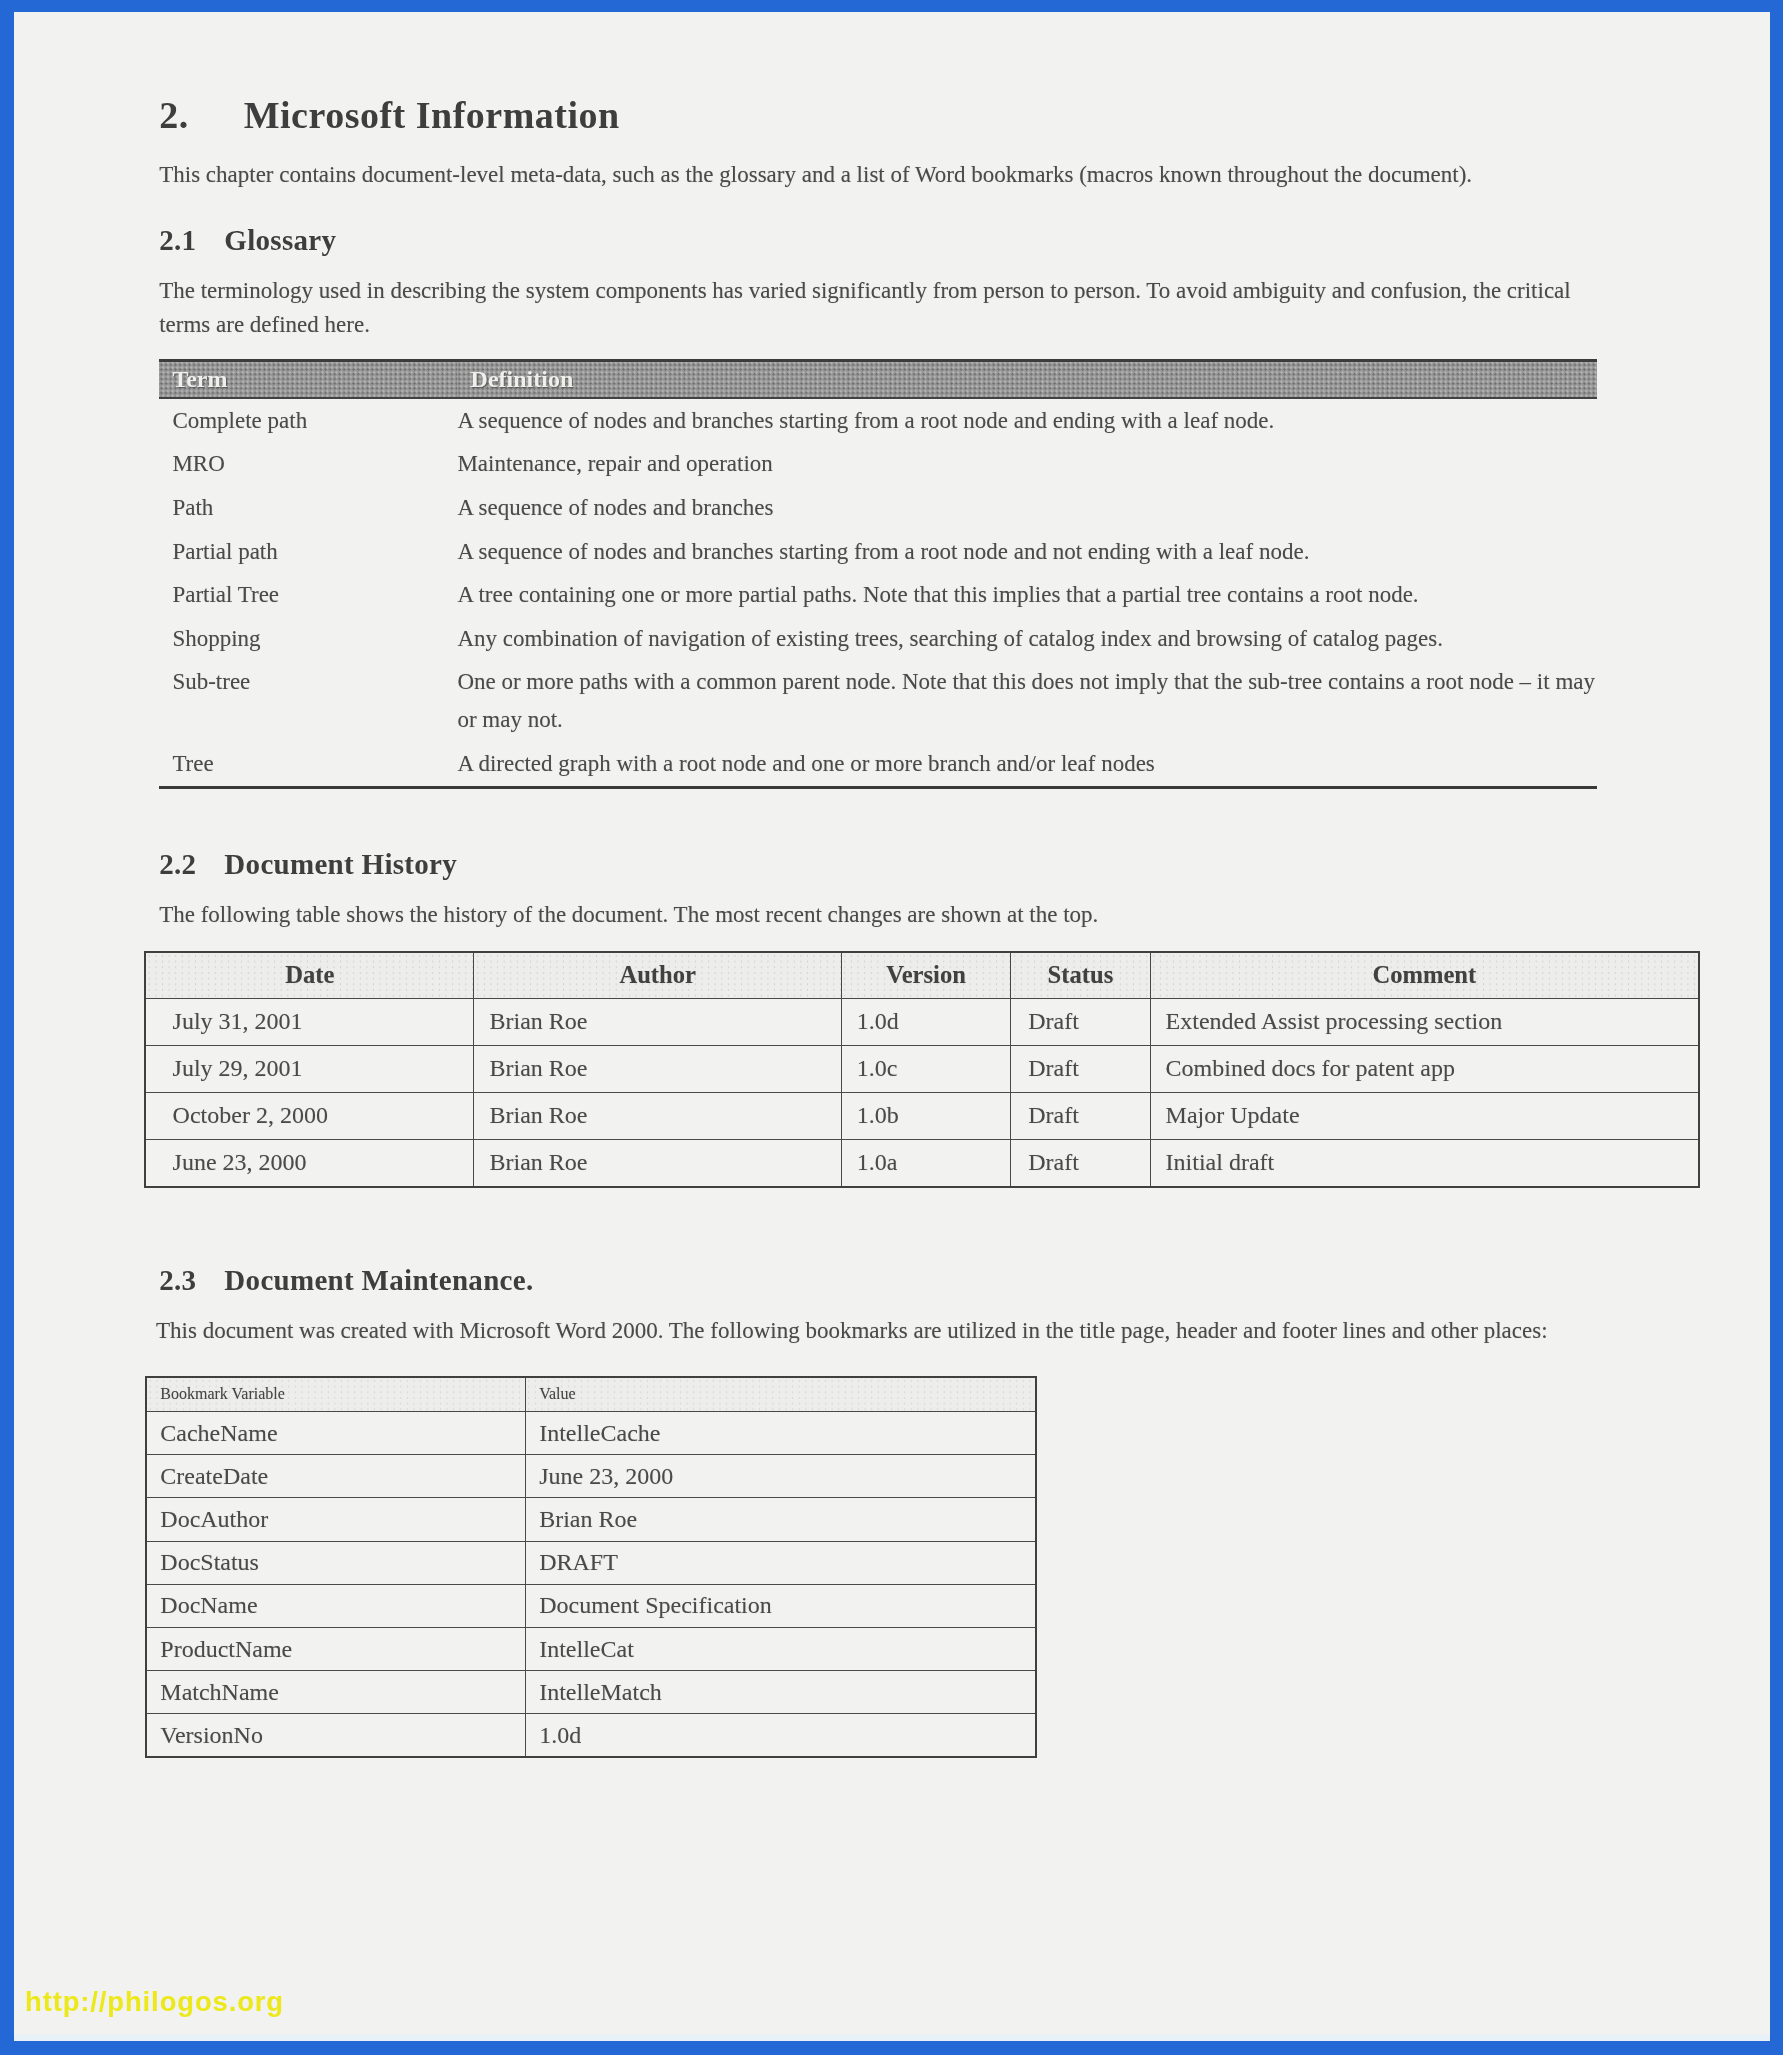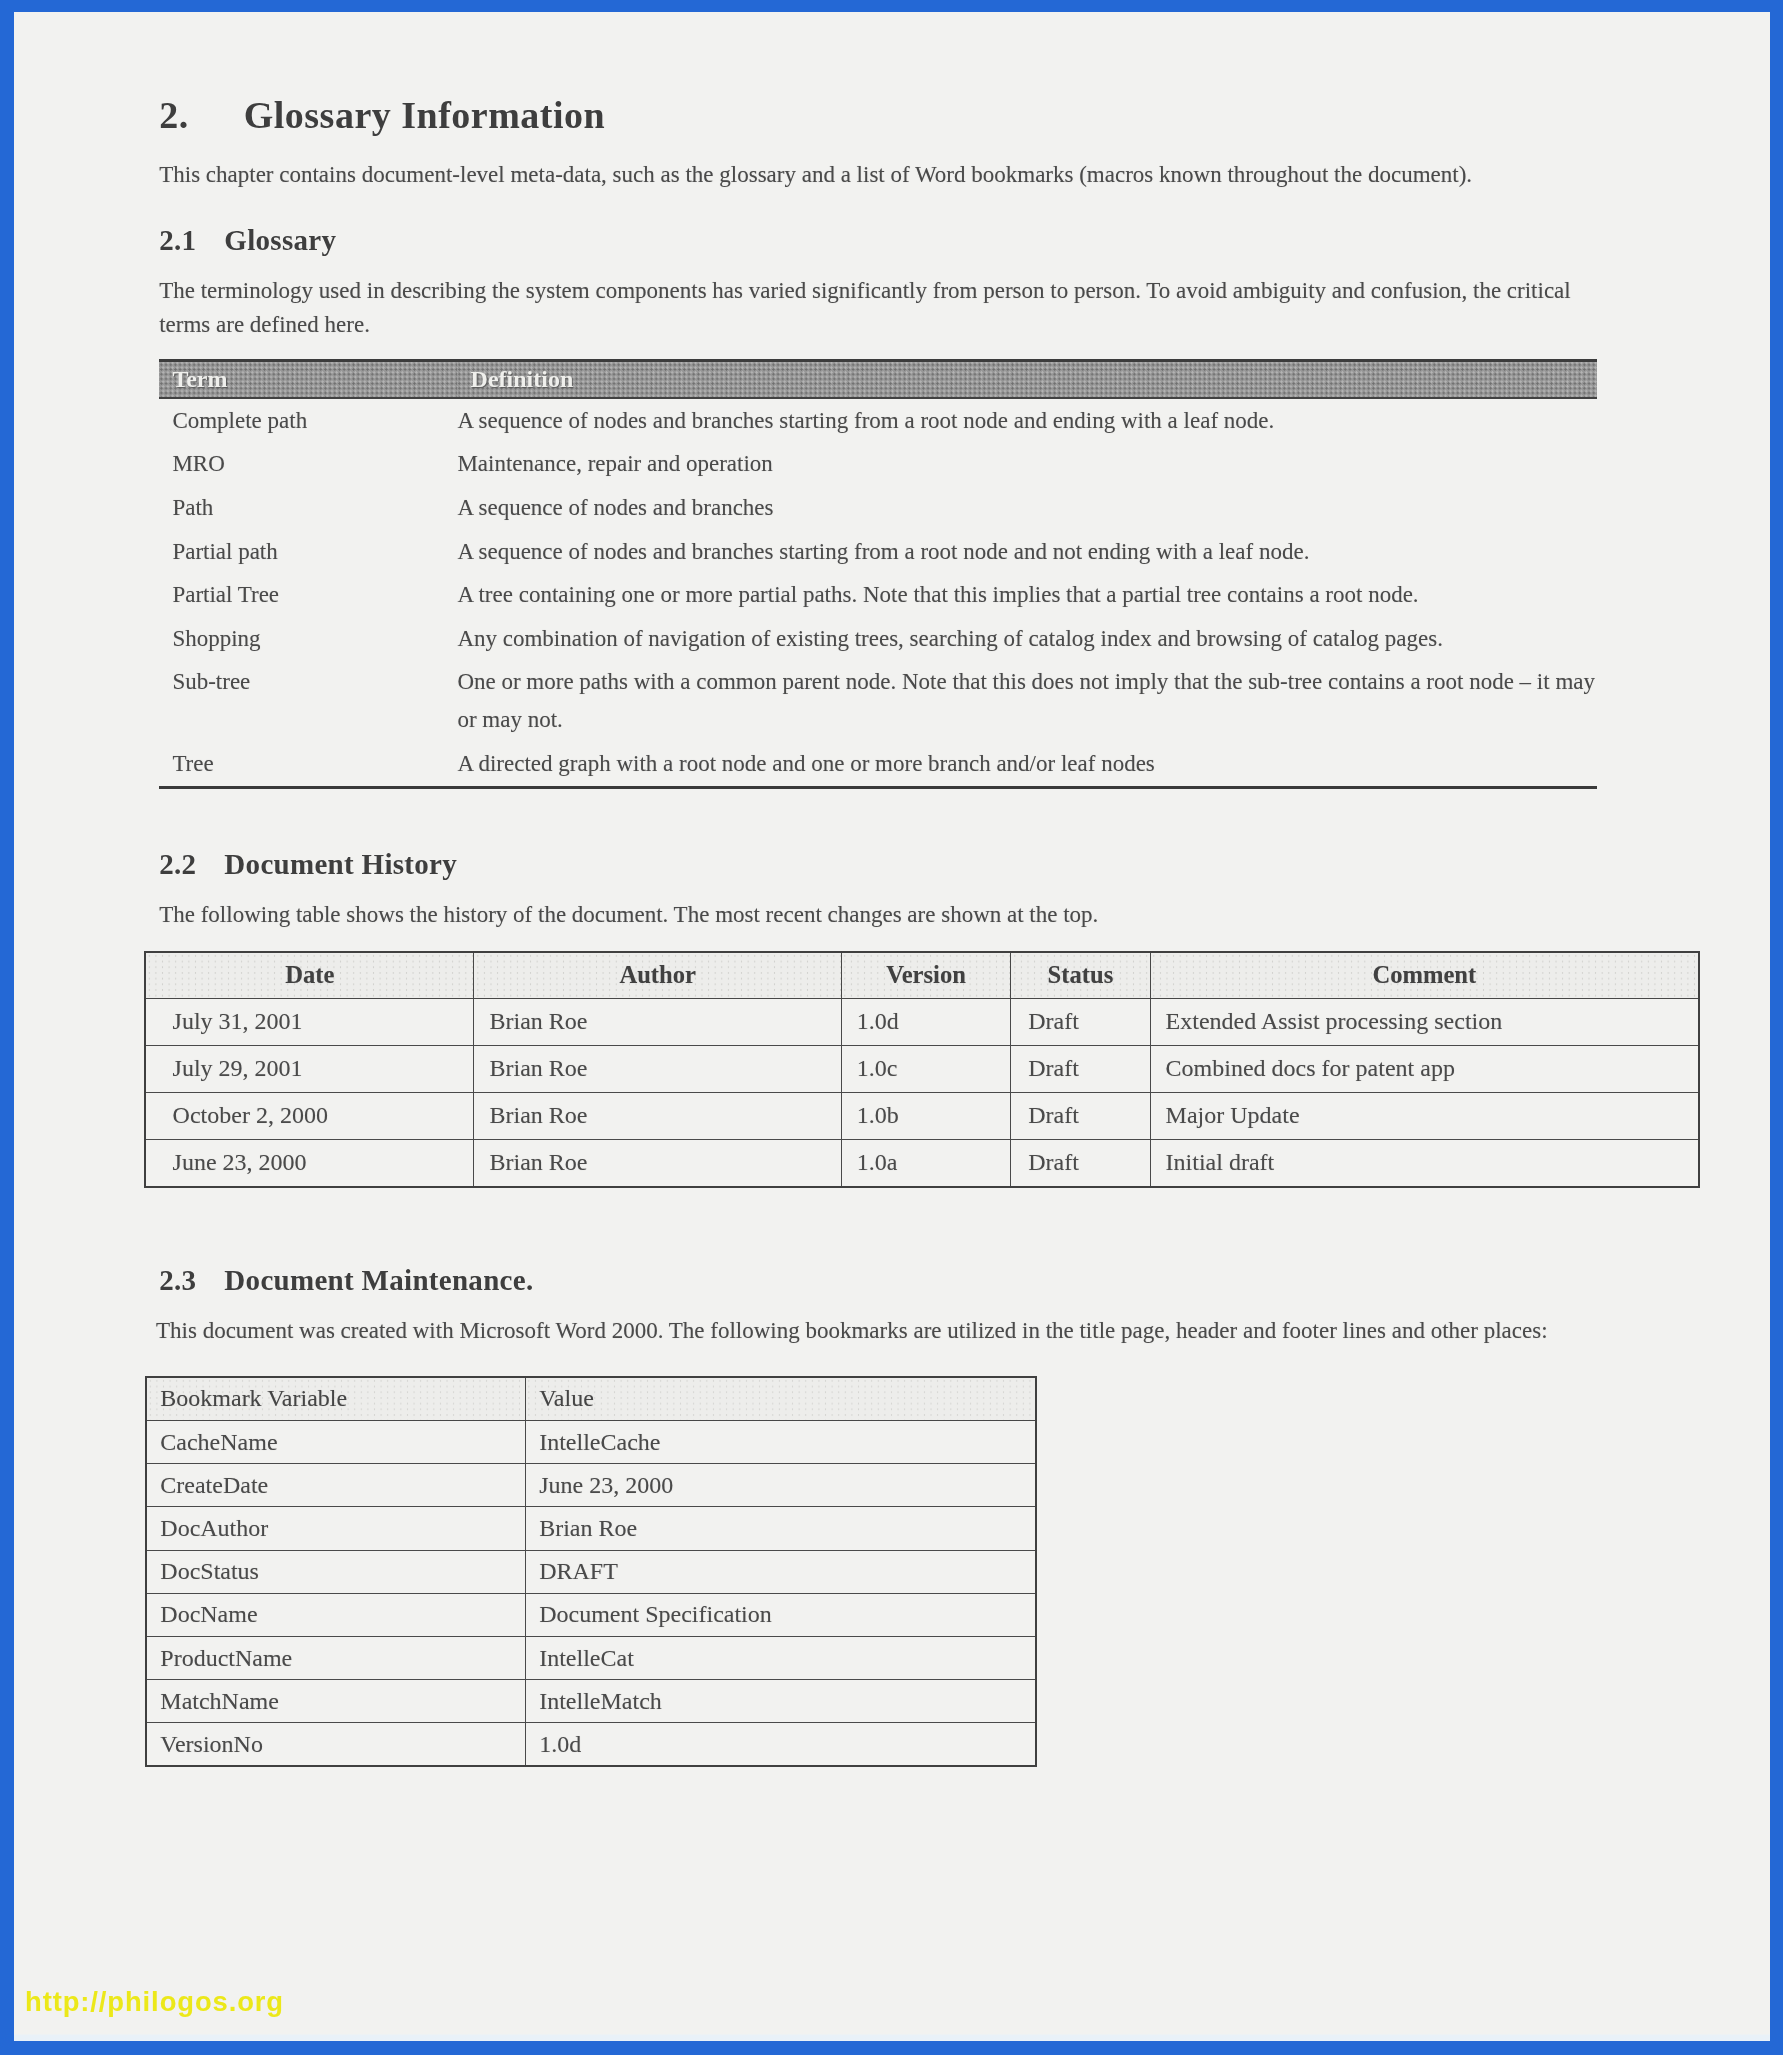--- a/index.html
+++ b/index.html
@@ -88,21 +88,21 @@
   table.history td:nth-child(3){padding-left:15px;}
   table.history td:nth-child(4){padding-left:17px;}
   table.history td:nth-child(5){padding-left:15px;}
 
   
   table.bookmarks{
     width:852px;margin:28px 0 0 -0.9px;table-layout:fixed;
     border:2.8px solid #404040;
   }
   table.bookmarks th{
-    border:1.9px solid #474747;font-size:24px;font-weight:normal;color:#454545;
+    border:1.9px solid #474747;font-size:16px;font-weight:normal;color:#454545;
     text-align:left;padding:7.6px 5.7px 7.6px 13.2px;
     background-color:#ededeb;
     background-image:radial-gradient(#d6d6d3 0.9px, transparent 1.1px);
     background-size:6.6px 5.7px;
     margin-top:36px;
   }
   table.bookmarks td{
     border:1.9px solid #4a4a4a;font-size:24px;color:#4a4a4a;
     padding:7.6px 5.7px 7.6px 13.2px;
   }
@@ -117,21 +117,21 @@
   }
 </style>
 </head>
 <body>
 
 <div class="frame">
   <div class="page">
     <div class="content">
 
       <h1>
-        <span class="hnum">2.</span><span>Glossary Information</span>
+        <span class="hnum">2.</span><span>Microsoft Information</span>
       </h1>
       <p class="body">This chapter contains document-level meta-data, such as the glossary and a list of Word bookmarks (macros known throughout the document).</p>
 
       <h2 class="sp-a">
         <span class="hnum">2.1</span><span>Glossary</span>
       </h2>
       <p class="body">The terminology used in describing the system components has varied significantly from person to person.  To avoid ambiguity and confusion, the critical terms are defined here.</p>
       <table class="glossary">
           <thead>
             <tr>

